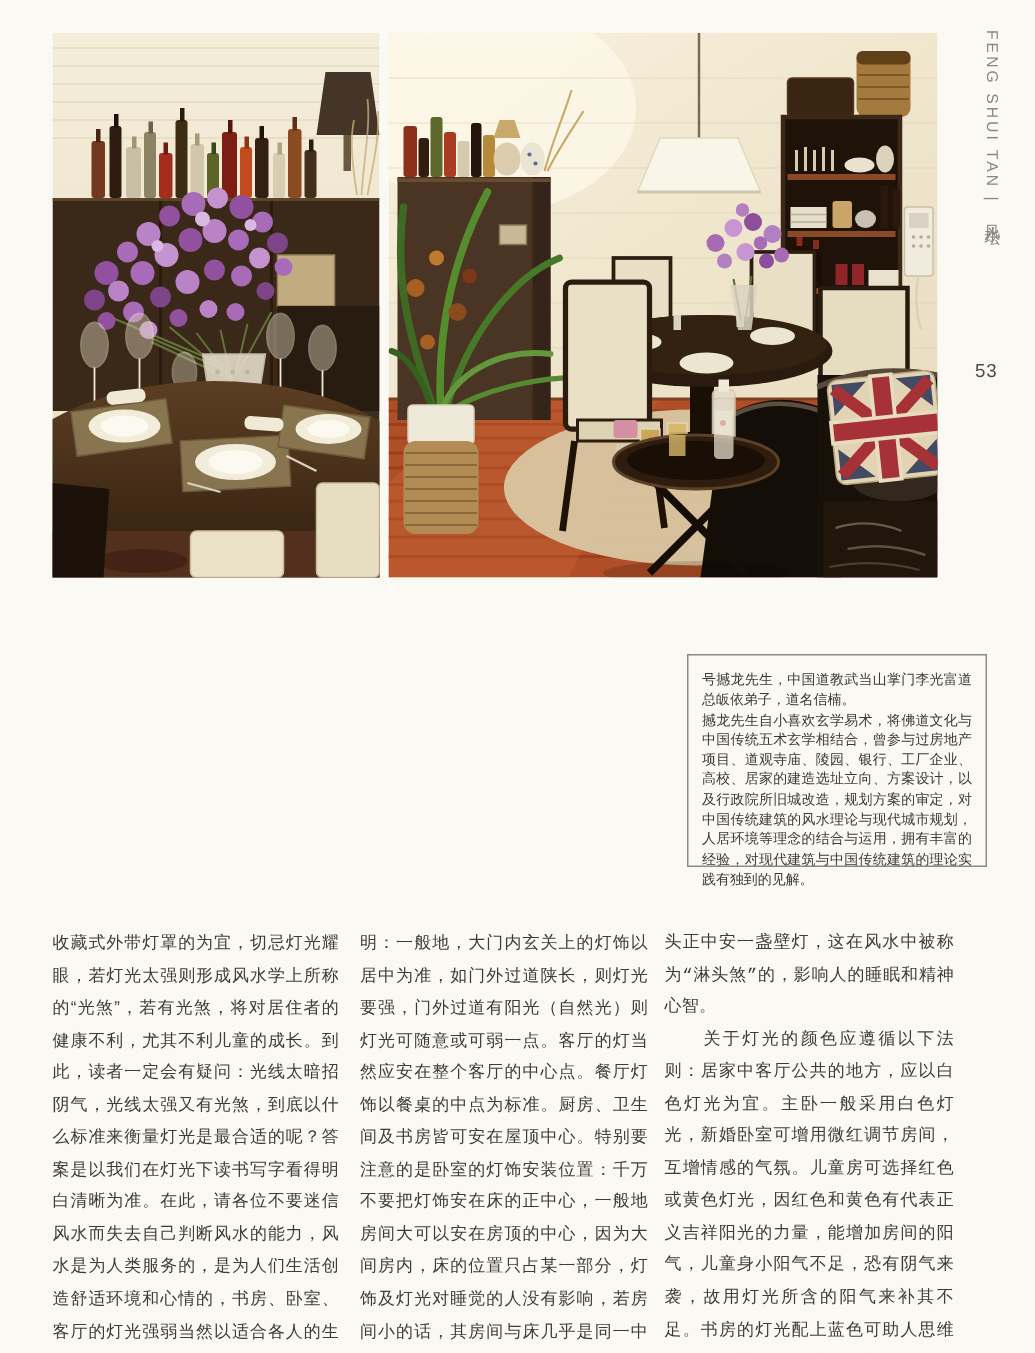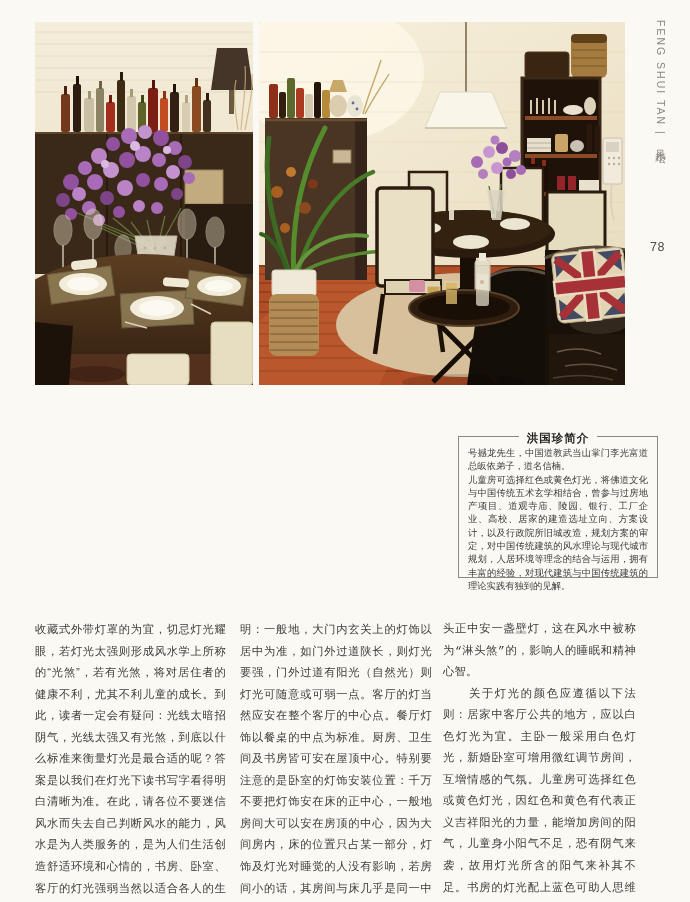--- a/index.html
+++ b/index.html
@@ -453,27 +453,24 @@
       <rect x="230" y="280" width="20" height="10" rx="1" transform="rotate(8 240 285)" fill="#efe9da"></rect>
     </g>
     <ellipse cx="205" cy="286" rx="55" ry="18" fill="#2e1d0e" stroke="#5a4128" stroke-width="2"></ellipse>
     <ellipse cx="205" cy="285" rx="46" ry="13" fill="#1a0f06"></ellipse>
     <rect x="217" y="244" width="13" height="40" rx="3" fill="#e3dcc8" opacity=".75"></rect>
     <rect x="187" y="268" width="11" height="14" fill="#d8b86a" opacity=".8"></rect>
   </g>
 </svg>
 
 <div class="sidebar-vertical">FENG SHUI TAN | 风水坛</div>
-<div class="page-number">78</div>
+<div class="page-number">53</div>
 
 <div class="bio-box">
-  <div class="bio-title-wrap">
-    <span class="bio-title">洪国珍简介</span>
-  </div>
   <div class="bio-body">号撼龙先生，中国道教武当山掌门李光富道总皈依弟子，道名信楠。
-儿童房可选择红色或黄色灯光，将佛道文化与中国传统五术玄学相结合，曾参与过房地产项目、道观寺庙、陵园、银行、工厂企业、高校、居家的建造选址立向、方案设计，以及行政院所旧城改造，规划方案的审定，对中国传统建筑的风水理论与现代城市规划，人居环境等理念的结合与运用，拥有丰富的经验，对现代建筑与中国传统建筑的理论实践有独到的见解。</div>
+撼龙先生自小喜欢玄学易术，将佛道文化与中国传统五术玄学相结合，曾参与过房地产项目、道观寺庙、陵园、银行、工厂企业、高校、居家的建造选址立向、方案设计，以及行政院所旧城改造，规划方案的审定，对中国传统建筑的风水理论与现代城市规划，人居环境等理念的结合与运用，拥有丰富的经验，对现代建筑与中国传统建筑的理论实践有独到的见解。</div>
 </div>
 
 <div id="col1" class="article-col">收藏式外带灯罩的为宜，切忌灯光耀眼，若灯光太强则形成风水学上所称的“光煞”，若有光煞，将对居住者的健康不利，尤其不利儿童的成长。到此，读者一定会有疑问：光线太暗招阴气，光线太强又有光煞，到底以什么标准来衡量灯光是最合适的呢？答案是以我们在灯光下读书写字看得明白清晰为准。在此，请各位不要迷信风水而失去自己判断风水的能力，风水是为人类服务的，是为人们生活创造舒适环境和心情的，书房、卧室、客厅的灯光强弱当然以适合各人的生活习惯为标准。这就是风水学中因人而异的灵活标准法则。
 　　灯饰安装的位置在此也作一些简要说</div>
 <div id="col2" class="article-col">明：一般地，大门内玄关上的灯饰以居中为准，如门外过道陕长，则灯光要强，门外过道有阳光（自然光）则灯光可随意或可弱一点。客厅的灯当然应安在整个客厅的中心点。餐厅灯饰以餐桌的中点为标准。厨房、卫生间及书房皆可安在屋顶中心。特别要注意的是卧室的灯饰安装位置：千万不要把灯饰安在床的正中心，一般地房间大可以安在房顶的中心，因为大间房内，床的位置只占某一部分，灯饰及灯光对睡觉的人没有影响，若房间小的话，其房间与床几乎是同一中心点，这样的情况下，最好房顶上不要安吊灯，只宜安壁灯，壁灯的安装应在床头两侧各安一盏，曾见有些人在床</div>
 <div id="col3" class="article-col"><span>头正中安一盏壁灯，这在风水中被称为“淋头煞”的，影响人的睡眠和精神心智。
 　　关于灯光的颜色应遵循以下法则：居家中客厅公共的地方，应以白色灯光为宜。主卧一般采用白色灯光，新婚卧室可增用微红调节房间，互增情感的气氛。儿童房可选择红色或黄色灯光，因红色和黄色有代表正义吉祥阳光的力量，能增加房间的阳气，儿童身小阳气不足，恐有阴气来袭，故用灯光所含的阳气来补其不足。书房的灯光配上蓝色可助人思维敏捷，利文采。总之灯光颜色还是以白色为主为宜，根据各处功能个人喜好配以上诸光色，在风水学上还是不错的。</span></div>
 
 </body></html>

